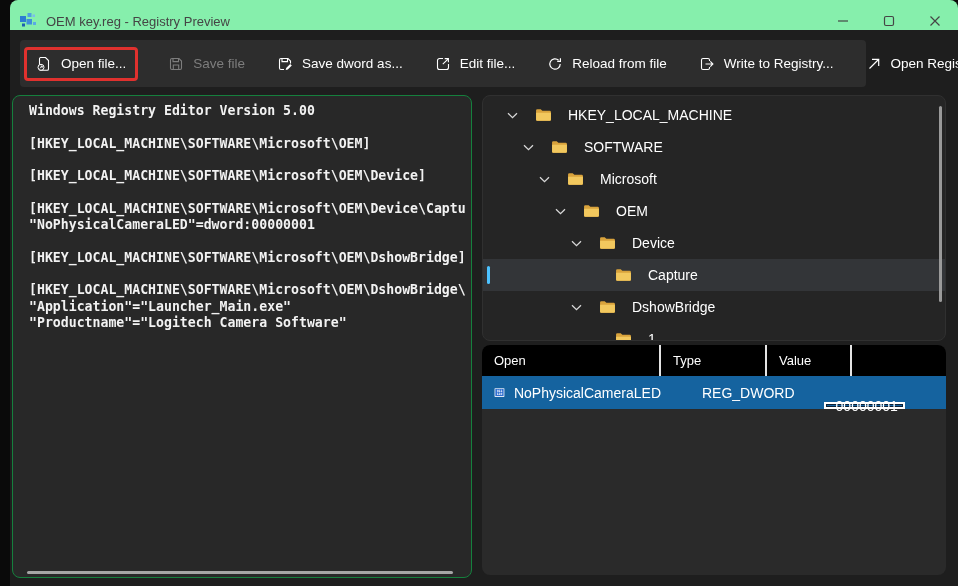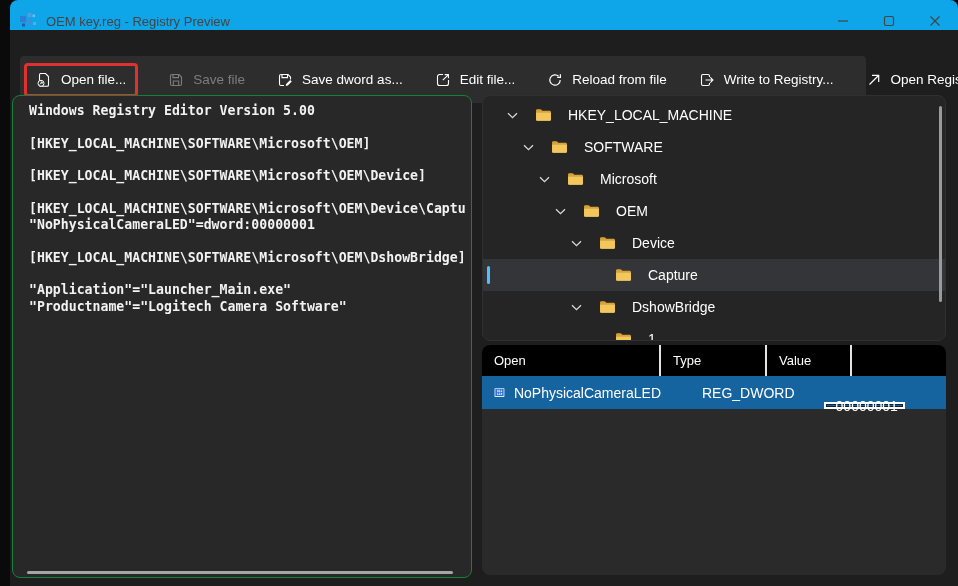--- a/index.html
+++ b/index.html
@@ -8,36 +8,36 @@
     position:relative; overflow:hidden;
     background:#0a0a0a;
     font-family:"Liberation Sans", sans-serif;
     -webkit-font-smoothing:antialiased;
   }
   .window { position:absolute; left:10px; top:0; width:948px; height:586px; }
 
   
   .titlebar {
     position:absolute; left:0; top:0; right:0; height:42px;
-    background:#0ea5e9; border-radius:8px 8px 0 0;
+    background:#86efac; border-radius:8px 8px 0 0;
     display:flex; align-items:center; padding-left:10px;
   }
   .app-icon { width:16px; height:16px; margin-right:10px; flex:0 0 auto; }
   .win-title { font-size:13px; color:#454545; }
   .win-controls { margin-left:auto; display:flex; height:100%; }
   .ctrl { width:46px; height:100%; display:flex; align-items:center; justify-content:center; background:transparent; border:none; cursor:default; }
 
   
   .window-body { position:absolute; left:0; top:30px; right:0; bottom:0; background:#1e1e1e; }
 
   
   .toolbar {
     position:absolute; left:10px; top:10px; width:846px; height:47px;
     background:#2d2d2d; border-radius:4px;
-    display:flex; align-items:center; padding-left:4px; gap:8px;margin-top:16px;
+    display:flex; align-items:center; padding-left:4px; gap:8px;
   }
   .tb-btn {
     display:flex; align-items:center; gap:9px;
     background:none; border:none; color:#ffffff;
     font-family:"Liberation Sans",sans-serif; font-size:13.5px;
     padding:9px 12px; border-radius:4px; white-space:nowrap;
   }
   .tb-btn .ic { flex:0 0 auto; color:inherit; }
   .tb-btn.disabled { color:#7d7d7d; }
   .tb-btn.highlighted { border:3px solid #e0312e; padding:6px 9px; margin-right:10px; }
@@ -201,20 +201,21 @@
       <div class="code-line"></div>
       <div class="code-line">[HKEY_LOCAL_MACHINE\SOFTWARE\Microsoft\OEM]</div>
       <div class="code-line"></div>
       <div class="code-line">[HKEY_LOCAL_MACHINE\SOFTWARE\Microsoft\OEM\Device]</div>
       <div class="code-line"></div>
       <div class="code-line">[HKEY_LOCAL_MACHINE\SOFTWARE\Microsoft\OEM\Device\Captu</div>
       <div class="code-line">"NoPhysicalCameraLED"=dword:00000001</div>
       <div class="code-line"></div>
       <div class="code-line">[HKEY_LOCAL_MACHINE\SOFTWARE\Microsoft\OEM\DshowBridge]</div>
       <div class="code-line"></div>
+      <div class="code-line">[HKEY_LOCAL_MACHINE\SOFTWARE\Microsoft\OEM\DshowBridge\</div>
       <div class="code-line">"Application"="Launcher_Main.exe"</div>
       <div class="code-line">"Productname"="Logitech Camera Software"</div>
       <div class="hscroll"></div>
     </div>
 
     <div class="tree-panel">
 
       <div class="tree-row" style="padding-left:22px">
         <span class="chev">
           <svg width="11" height="7" viewBox="0 0 11 7">

